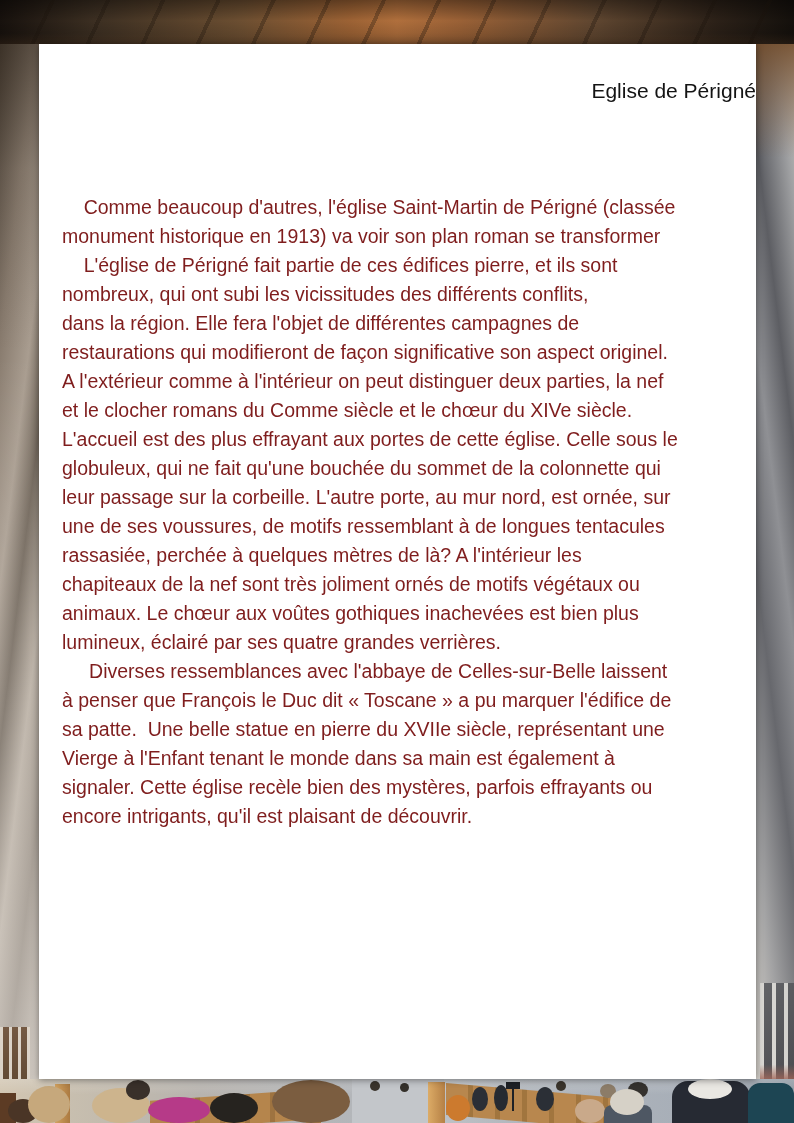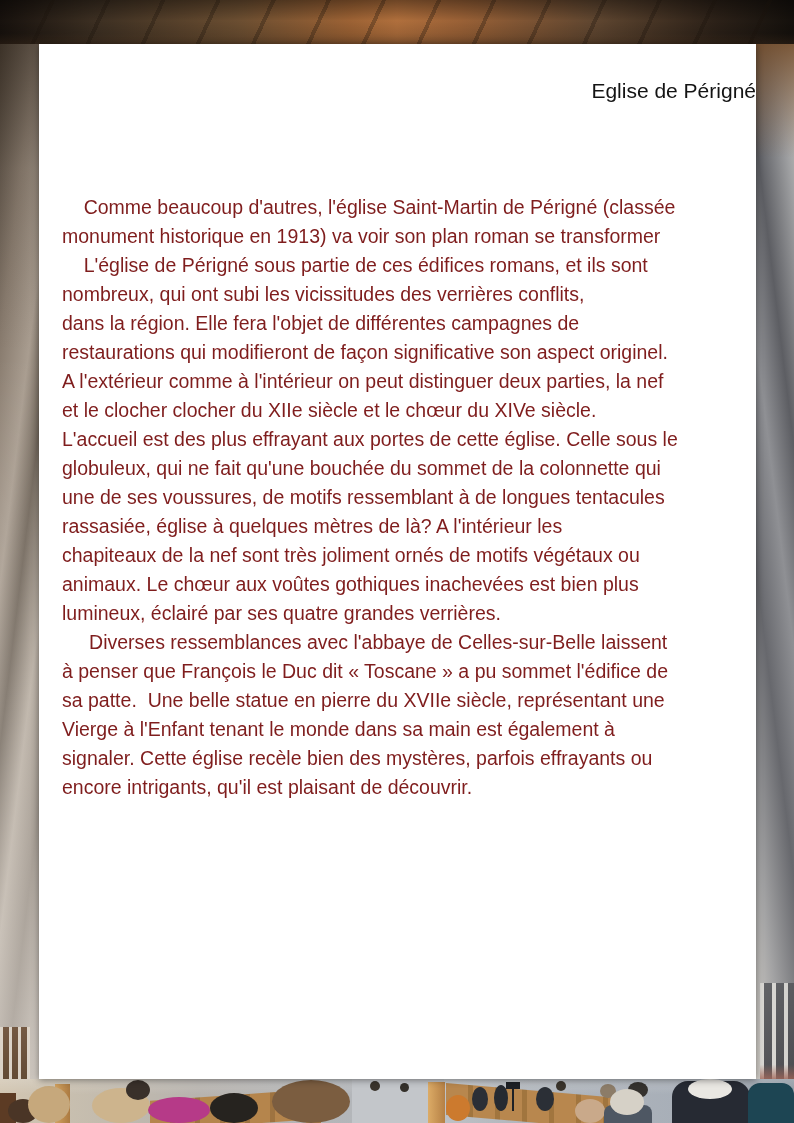--- a/index.html
+++ b/index.html
@@ -125,33 +125,34 @@
     <div class="blob" style="left:688px;top:0;width:44px;height:20px;background:#e9e7e2;"></div>
     <div class="rectblob" style="left:748px;top:4px;width:46px;height:40px;background:#1d4553;border-radius:12px 12px 0 0;"></div>
   </div>
 </div>
 
 <div class="page">
   <h1 class="title">Eglise de Périgné</h1>
   <div class="textblock" id="textblock">
       <div class="line">    Comme beaucoup d'autres, l'église Saint-Martin de Périgné (classée</div>
       <div class="line">monument historique en 1913) va voir son plan roman se transformer</div>
-      <div class="line">    L'église de Périgné sous partie de ces édifices romans, et ils sont</div>
-      <div class="line">nombreux, qui ont subi les vicissitudes des verrières conflits,</div>
+      <div class="line">    L'église de Périgné fait partie de ces édifices pierre, et ils sont</div>
+      <div class="line">nombreux, qui ont subi les vicissitudes des différents conflits,</div>
       <div class="line">dans la région. Elle fera l'objet de différentes campagnes de</div>
       <div class="line">restaurations qui modifieront de façon significative son aspect originel.</div>
       <div class="line">A l'extérieur comme à l'intérieur on peut distinguer deux parties, la nef</div>
-      <div class="line">et le clocher clocher du XIIe siècle et le chœur du XIVe siècle.</div>
+      <div class="line">et le clocher romans du Comme siècle et le chœur du XIVe siècle.</div>
       <div class="line">L'accueil est des plus effrayant aux portes de cette église. Celle sous le</div>
       <div class="line">globuleux, qui ne fait qu'une bouchée du sommet de la colonnette qui</div>
+      <div class="line">leur passage sur la corbeille. L'autre porte, au mur nord, est ornée, sur</div>
       <div class="line">une de ses voussures, de motifs ressemblant à de longues tentacules</div>
-      <div class="line">rassasiée, église à quelques mètres de là? A l'intérieur les</div>
+      <div class="line">rassasiée, perchée à quelques mètres de là? A l'intérieur les</div>
       <div class="line">chapiteaux de la nef sont très joliment ornés de motifs végétaux ou</div>
       <div class="line">animaux. Le chœur aux voûtes gothiques inachevées est bien plus</div>
       <div class="line">lumineux, éclairé par ses quatre grandes verrières.</div>
       <div class="line">     Diverses ressemblances avec l'abbaye de Celles-sur-Belle laissent</div>
-      <div class="line">à penser que François le Duc dit « Toscane » a pu sommet l'édifice de</div>
+      <div class="line">à penser que François le Duc dit « Toscane » a pu marquer l'édifice de</div>
       <div class="line">sa patte.  Une belle statue en pierre du XVIIe siècle, représentant une</div>
       <div class="line">Vierge à l'Enfant tenant le monde dans sa main est également à</div>
       <div class="line">signaler. Cette église recèle bien des mystères, parfois effrayants ou</div>
       <div class="line">encore intrigants, qu'il est plaisant de découvrir.</div>
     </div>
 </div>
 
 </body></html>

